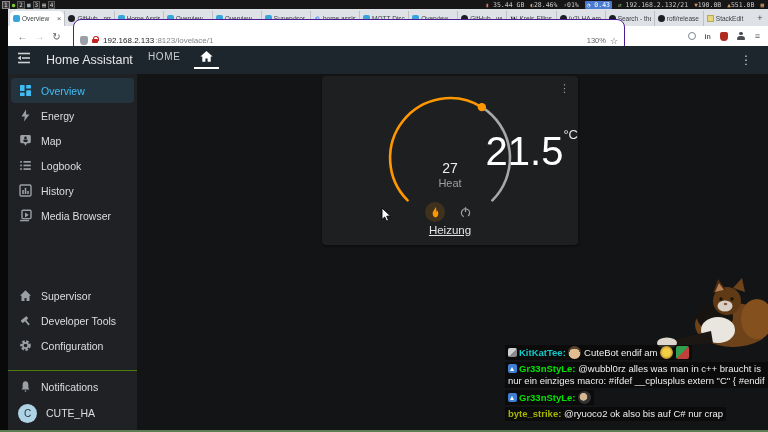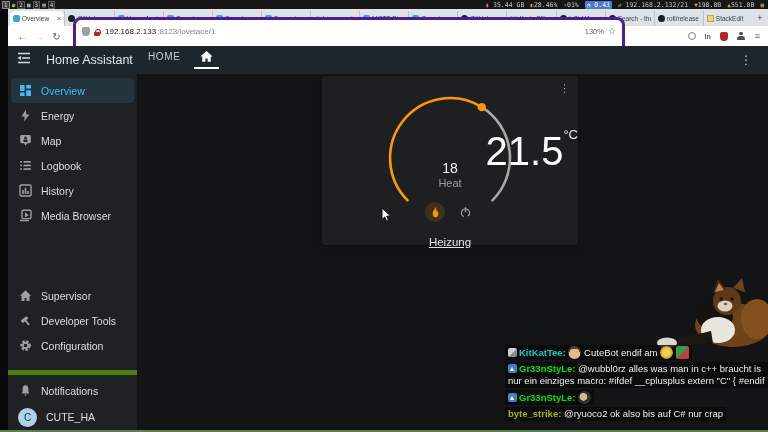--- a/index.html
+++ b/index.html
@@ -33,22 +33,22 @@
   .f-gh { background:#1b1f23; border-radius:50%; }
   .f-gg { color:#4285f4; }
   .f-wk { color:#202122; font-family:"DejaVu Serif", serif; }
   .f-se { background:#e7d57a; border:1px solid #b8a955; }
   .newtab { flex:0 0 16px; text-align:center; color:#444; font-size:9px; line-height:15px; }
 
   .toolbar { position:absolute; left:8px; top:26px; width:760px; height:20px; background:#fff;
     display:flex; align-items:center; }
   .navbtn { color:#5f6368; font-size:10px; width:17px; text-align:center; }
   .navbtn.dim { color:#b9bdc1; }
-  .urlbar { position:relative; margin-left:8px; width:552px; height:14px; border:3px solid #4c1d95;
-    border-radius:8px; display:flex; align-items:flex-end; padding:16px 6px; gap:4px; background:#fff; }
+  .urlbar { position:relative; margin-left:8px; width:552px; height:14px; border:1px solid #4c1d95;
+    border-radius:8px; display:flex; align-items:flex-start; padding:16px 6px; gap:4px; background:#fff; }
   .urlbar .host { font-size:8px; color:#202124; }
   .urlbar .path { font-size:8px; color:#80868b; }
   .urlbar .zoom { margin-left:auto; font-size:7.5px; color:#5f6368; }
   .urlbar .star { font-size:9px; color:#5f6368; }
   .shield-g { width:8px; height:9px; background:#9aa0a6; border-radius:2px 2px 45% 45%; }
   .lock-r { width:7px; height:7px; position:relative; }
   .lock-r::before { content:""; position:absolute; left:1px; top:0; width:4px; height:4px;
     border:1px solid #c5221f; border-bottom:none; border-radius:3px 3px 0 0; }
   .lock-r::after { content:""; position:absolute; left:0; top:3px; width:6px; height:4px; background:#c5221f; border-radius:1px; }
   .extrow { margin-left:auto; display:flex; align-items:center; gap:9px; margin-right:8px; }
@@ -77,40 +77,40 @@
   .ha-kebab { position:absolute; right:16px; top:0; height:28px; display:flex; align-items:center;
     color:#cfd3d6; font-size:12px; }
 
   .sidebar { position:absolute; left:0; top:28px; width:129px; bottom:0; background:#1f2124; }
   .sb-item { position:relative; height:25px; display:flex; align-items:center; gap:9px; padding-left:10px;
     color:#dcdee0; font-size:10.5px; }
   .sb-item .sic { width:14px; display:flex; justify-content:center; }
   .sb-item.sel { background:rgba(65,189,245,0.13); border-radius:4px; margin:0 3px; padding-left:7px; color:#41bdf5; }
   .sb-top { position:absolute; top:4px; left:0; right:0; }
   .sb-mid { position:absolute; top:209px; left:0; right:0; }
-  .sb-bot { position:absolute; top:296px; left:0; right:0; border-top:5px solid #4d7c0f; padding-top:3px; }
+  .sb-bot { position:absolute; top:296px; left:0; right:0; border-top:1px solid #4d7c0f; padding-top:3px; }
   .avatar { width:19px; height:19px; border-radius:50%; background:#aed3e6; color:#27323a;
     font-size:10px; display:flex; align-items:center; justify-content:center; }
 
   .content { position:absolute; left:129px; top:28px; right:0; bottom:0; background:#131415; }
 
   
   .card { position:absolute; left:185px; top:2px; width:256px; height:169px; background:#1e1f21;
     border-radius:4px; box-shadow:0 1px 3px rgba(0,0,0,0.5); }
   .card-kebab { position:absolute; right:8px; top:6px; color:#9aa0a4; font-size:11px; }
   .dial { position:absolute; left:0; top:0; }
   .temp-main { position:absolute; left:0; top:38px; width:100%; text-align:right; color:#fff;
     font-size:40px; line-height:42px; font-family:"Liberation Sans", sans-serif; }
   .temp-main .deg { font-size:13px; vertical-align:26px; color:#e8e8e8; }
   .temp-target { position:absolute; left:0; top:84px; width:100%; text-align:center; color:#f0f0f0; font-size:14px; }
   .temp-mode { position:absolute; left:0; top:101px; width:100%; text-align:center; color:#9e9e9e; font-size:11px; }
   .modes { position:absolute; left:0; top:126px; width:100%; display:flex; justify-content:center; gap:10px; }
   .modebtn { width:20px; height:20px; border-radius:50%; display:flex; align-items:center; justify-content:center; }
   .modebtn.heat { background:rgba(255,152,0,0.15); }
-  .entity { position:absolute; left:0; top:160px; width:100%; text-align:center; color:#e2e4e6; font-size:11.5px;text-decoration:underline; }
+  .entity { position:absolute; left:0; top:148px; width:100%; text-align:center; color:#e2e4e6; font-size:11.5px;text-decoration:underline; }
 
   
   .chat { position:absolute; left:505px; top:345px; width:263px; z-index:5; font-size:9.5px; color:#efefef; }
   .chatrow { background:rgba(10,10,10,0.82); padding:1px 3px; margin-bottom:2px; width:fit-content;
     max-width:263px; line-height:12px; }
   .chatrow.full { width:263px; }
   .cname { font-weight:bold; }
   .badge { display:inline-block; width:9px; height:9px; vertical-align:-1px; margin-right:2px; }
   .b-gray { background:linear-gradient(135deg,#cfcfcf 50%,#8a8a8a 50%); border-radius:2px; }
   .b-blue { background:#3f7fd4; border-radius:2px; position:relative; }
@@ -390,21 +390,21 @@
 
     <div class="content">
       <div class="card">
         <svg class="dial" width="256" height="150" viewBox="0 0 256 150">
           <path d="M 85.6 124.4 A 60 60 0 0 1 159.8 31.1" fill="none" stroke="#ff9800" stroke-width="2.6" stroke-linecap="round"></path>
           <path d="M 159.8 31.1 A 60 60 0 0 1 170.4 124.4" fill="none" stroke="#a8a8a8" stroke-width="2.6" stroke-linecap="round"></path>
           <circle cx="159.8" cy="31.1" r="4.2" fill="#ff9800"></circle>
         </svg>
         <span class="card-kebab">⋮</span>
         <div class="temp-main"><span>21.5</span><span class="deg">°C</span></div>
-        <div class="temp-target">18</div>
+        <div class="temp-target">27</div>
         <div class="temp-mode">Heat</div>
         <div class="modes">
           <span class="modebtn heat">
             <svg width="13" height="13" viewBox="0 0 16 16">
                 <path d="M8 1 C8.4 3.6 4.5 5.8 4.5 9.3 C4.5 11.9 6.1 14 8 14 C9.9 14 11.5 11.9 11.5 9.3 C11.5 7.6 10.6 6.4 10.1 5.3 C9.7 6.6 8.9 7.2 8.9 7.2 C9.4 4.9 8.8 2.4 8 1 Z" fill="#ff9800"></path>
               </svg>
           </span>
           <span class="modebtn">
             <svg width="13" height="13" viewBox="0 0 16 16">
                 <circle cx="8" cy="8.5" r="5" fill="none" stroke="#9aa0a4" stroke-width="1.6" stroke-dasharray="25 7" transform="rotate(115 8 8.5)"></circle>

